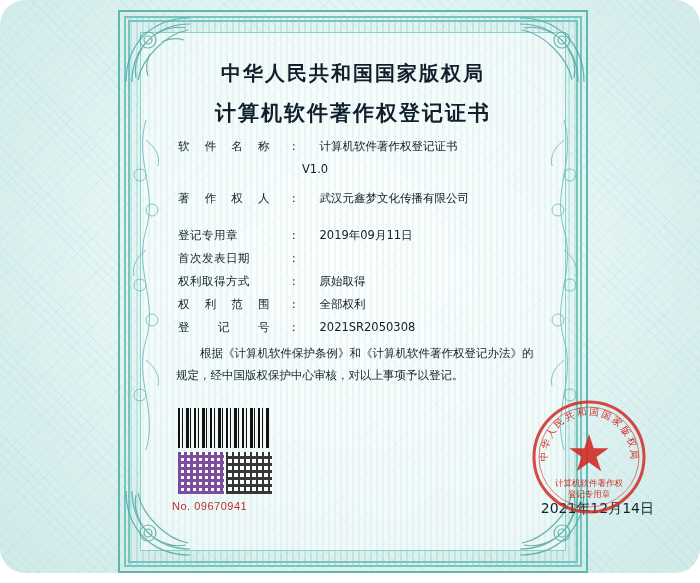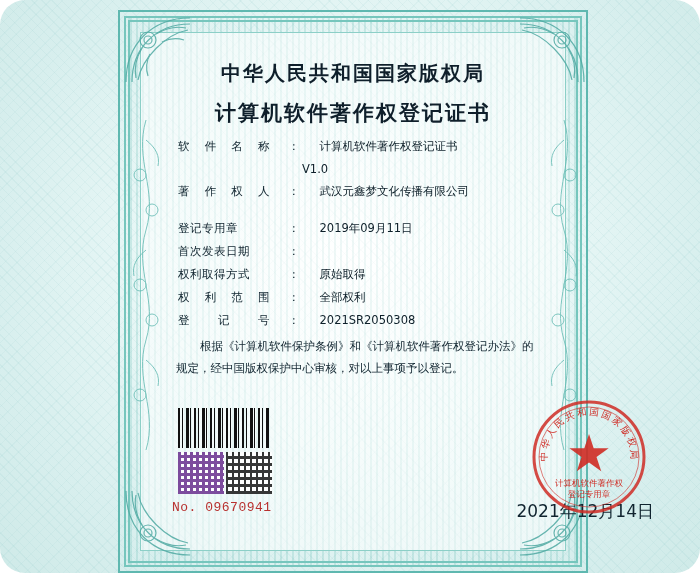--- a/index.html
+++ b/index.html
@@ -158,21 +158,21 @@
     flex: 0 0 auto;
     padding-right: 6px;
   }
   .field-value {
     flex: 1 1 auto;
     color: #0d1f29;
   }
   .subvalue {
     font-size: 11.5px;
     color: #0d1f29;
-    margin: 2px 0 8px 124px;
+    margin: 2px 0 15px 124px;
     font-family: "DejaVu Sans", sans-serif;
   }
 
   .gap-block { height: 14px; }
 
   .statement {
     margin-top: 2px;
     padding: 0 14px 0 26px;
     font-size: 11.5px;
     line-height: 1.9;
@@ -220,31 +220,31 @@
       repeating-linear-gradient(0deg, #222 0 3px, transparent 3px 7px),
       repeating-linear-gradient(90deg, #222 0 2px, transparent 2px 6px);
     background-size: 7px 7px, 6px 6px;
     opacity: 0.9;
   }
 
   .serial {
     position: absolute;
     left: 172px;
     top: 500px;
-    font-size: 13px;
+    font-size: 11px;
     color: #b8312f;
-    font-family: Liberation Mono, monospace;
+    font-family: Liberation Sans, sans-serif;
     letter-spacing: 0.5px;
   }
 
   .issue-date {
     position: absolute;
     right: 46px;
     top: 500px;
-    font-size: 17px;
+    font-size: 14px;
     color: #10242f;
     font-family: "DejaVu Sans", sans-serif;
   }
 
   
   .seal {
     position: absolute;
     right: 52px;
     top: 398px;
     width: 118px;

